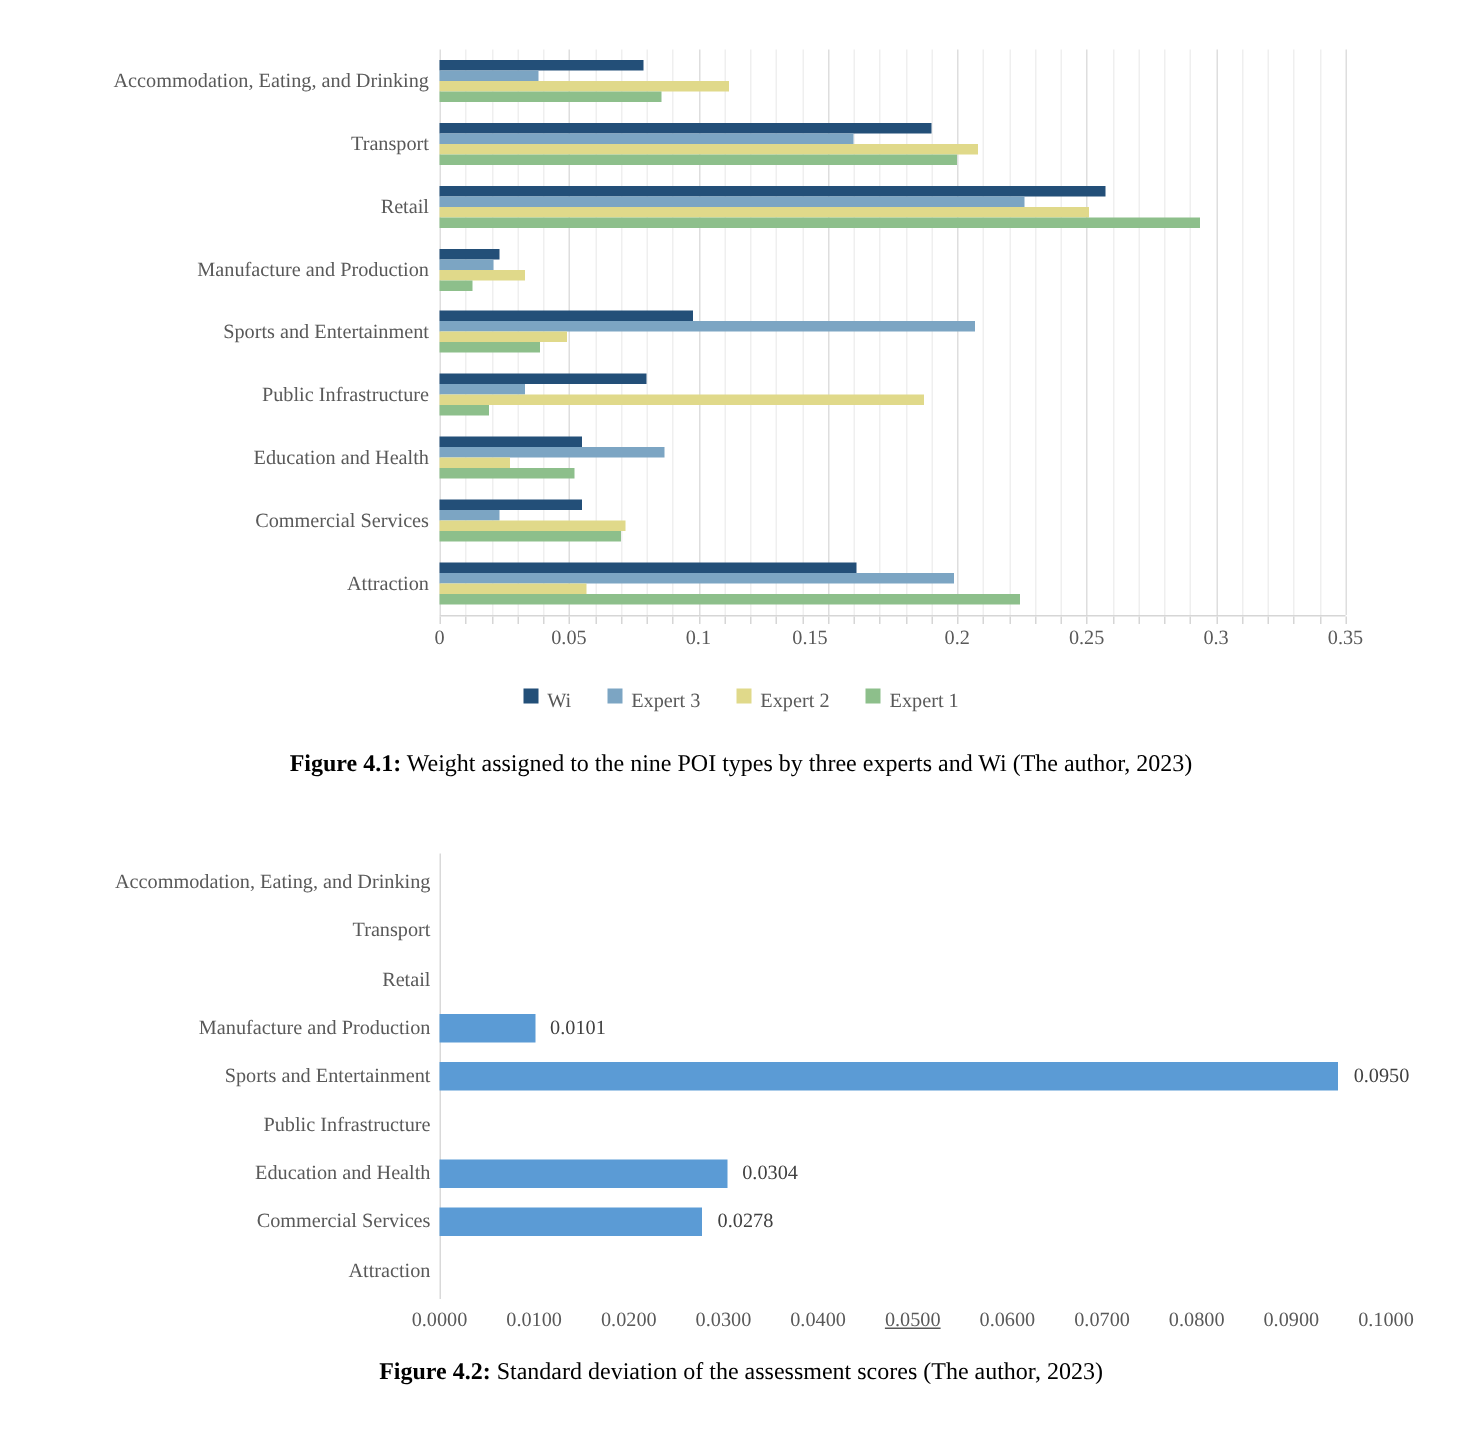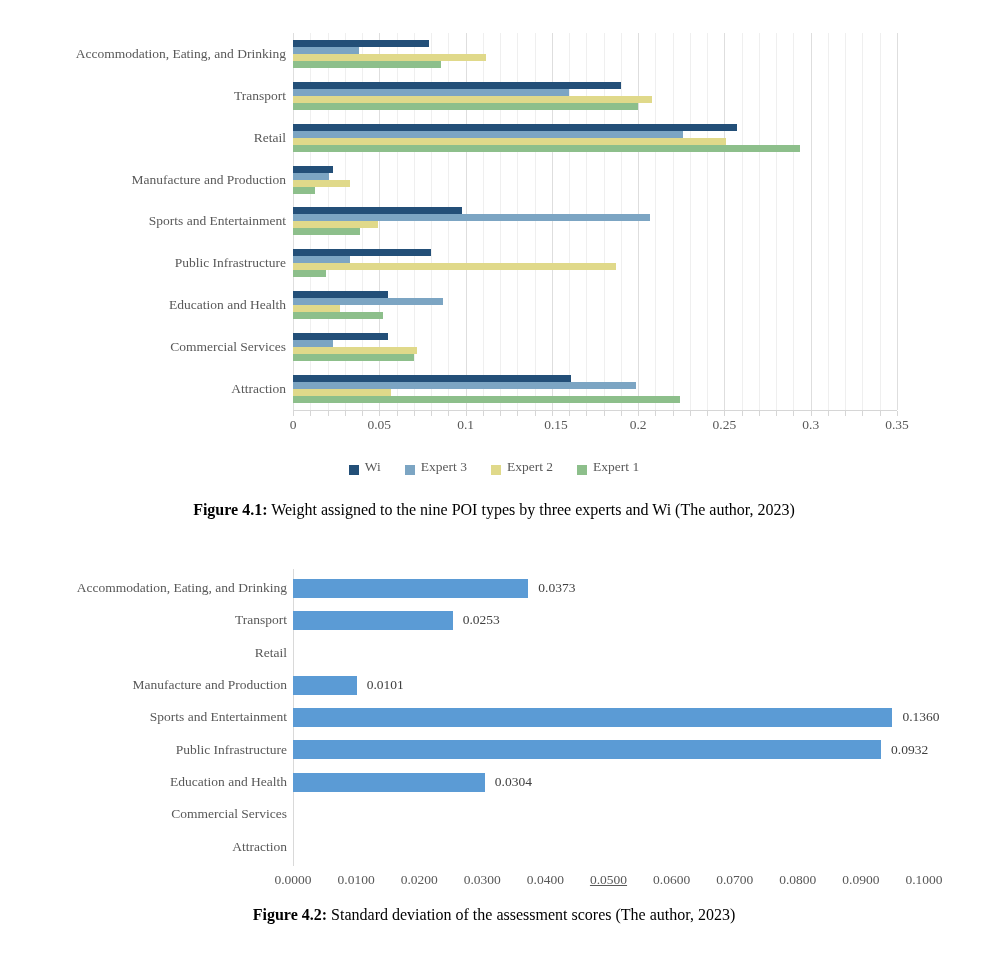--- a/index.html
+++ b/index.html
@@ -28,21 +28,21 @@
   .c1bar{height:7px;}
   #c1ticks{position:absolute;left:293px;top:417px;width:650px;height:18px;}
   .c1tick{
     position:absolute;top:0;transform:translateX(-50%);
     font-size:13.5px;color:#595959;white-space:nowrap;
   }
   #c1legend{
     position:absolute;left:0;top:459px;width:988px;
     display:flex;justify-content:center;align-items:center;gap:24px;
   }
-  .legend-item{display:flex;align-items:flex-end;gap:6px;}
+  .legend-item{display:flex;align-items:flex-start;gap:6px;}
   .swatch{width:10px;height:10px;display:inline-block;}
   .legend-text{font-size:13.5px;color:#595959;}
   .caption{
     position:absolute;left:0;width:988px;text-align:center;margin:0;
     font-size:16px;color:#000000;
   }
   #caption1{top:501px;}
   #caption2{top:906px;}
   .cap-bold{font-weight:bold;}
   
@@ -204,21 +204,21 @@
           <div class="c1bar" style="width: 277.84px; background: rgb(35, 79, 120);"></div>
           <div class="c1bar" style="width: 343.417px; background: rgb(124, 165, 195);"></div>
           <div class="c1bar" style="width: 98.3657px; background: rgb(224, 217, 138);"></div>
           <div class="c1bar" style="width: 386.56px; background: rgb(141, 191, 139);"></div>
         </div>
       </div>
     <div id="c1ticks">
         <div class="c1tick" style="left: 0px;">0</div>
         <div class="c1tick" style="left: 86.2857px;">0.05</div>
         <div class="c1tick" style="left: 172.571px;">0.1</div>
-        <div class="c1tick" style="left: 263px;">0.15</div>
+        <div class="c1tick" style="left: 247px;">0.15</div>
         <div class="c1tick" style="left: 345.143px;">0.2</div>
         <div class="c1tick" style="left: 431.429px;">0.25</div>
         <div class="c1tick" style="left: 517.714px;">0.3</div>
         <div class="c1tick" style="left: 604px;">0.35</div>
       </div>
 
     <div id="c1legend">
       <span class="legend-item">
         <span class="swatch" style="background: rgb(35, 79, 120);"></span>
         <span class="legend-text">Wi</span>
@@ -240,65 +240,57 @@
     <p class="caption" id="caption1">
       <span class="cap-bold">Figure 4.1:</span><span> Weight assigned to the nine POI types by three experts and Wi (The author, 2023)</span>
     </p>
   </section>
 
   <section>
     <div id="c2axisline"></div>
     <div id="c2rows">
         <div class="c2row" style="top: 0px; height: 32.33px;">
           <div class="c2label">Accommodation, Eating, and Drinking</div>
-          <div class="c2barwrap">
-            <div class="c2bar" style="width: 235.363px; background: rgb(91, 155, 213);"></div>
-            <div class="c2val">0.0373</div>
-          </div>
         </div>
         <div class="c2row" style="top: 32.33px; height: 32.33px;">
           <div class="c2label">Transport</div>
-          <div class="c2barwrap">
-            <div class="c2bar" style="width: 159.643px; background: rgb(91, 155, 213);"></div>
-            <div class="c2val">0.0253</div>
-          </div>
         </div>
         <div class="c2row" style="top: 64.66px; height: 32.33px;">
           <div class="c2label">Retail</div>
         </div>
         <div class="c2row" style="top: 96.99px; height: 32.33px;">
           <div class="c2label">Manufacture and Production</div>
           <div class="c2barwrap">
             <div class="c2bar" style="width: 63.731px; background: rgb(91, 155, 213);"></div>
             <div class="c2val">0.0101</div>
           </div>
         </div>
         <div class="c2row" style="top: 129.32px; height: 32.33px;">
           <div class="c2label">Sports and Entertainment</div>
           <div class="c2barwrap">
             <div class="c2bar" style="width: 599.45px; background: rgb(91, 155, 213);"></div>
-            <div class="c2val">0.1360</div>
+            <div class="c2val">0.0950</div>
           </div>
         </div>
         <div class="c2row" style="top: 161.65px; height: 32.33px;">
           <div class="c2label">Public Infrastructure</div>
-          <div class="c2barwrap">
-            <div class="c2bar" style="width: 588.092px; background: rgb(91, 155, 213);"></div>
-            <div class="c2val">0.0932</div>
-          </div>
         </div>
         <div class="c2row" style="top: 193.98px; height: 32.33px;">
           <div class="c2label">Education and Health</div>
           <div class="c2barwrap">
             <div class="c2bar" style="width: 191.824px; background: rgb(91, 155, 213);"></div>
             <div class="c2val">0.0304</div>
           </div>
         </div>
         <div class="c2row" style="top: 226.31px; height: 32.33px;">
           <div class="c2label">Commercial Services</div>
+          <div class="c2barwrap">
+            <div class="c2bar" style="width: 175.418px; background: rgb(91, 155, 213);"></div>
+            <div class="c2val">0.0278</div>
+          </div>
         </div>
         <div class="c2row" style="top: 258.64px; height: 32.33px;">
           <div class="c2label">Attraction</div>
         </div>
       </div>
     <div id="c2ticks">
         <div class="c2tick" style="left: 0px;">0.0000</div>
         <div class="c2tick" style="left: 63.1px; text-align: center;">0.0100</div>
         <div class="c2tick" style="left: 126.2px;">0.0200</div>
         <div class="c2tick" style="left: 189.3px;">0.0300</div>

